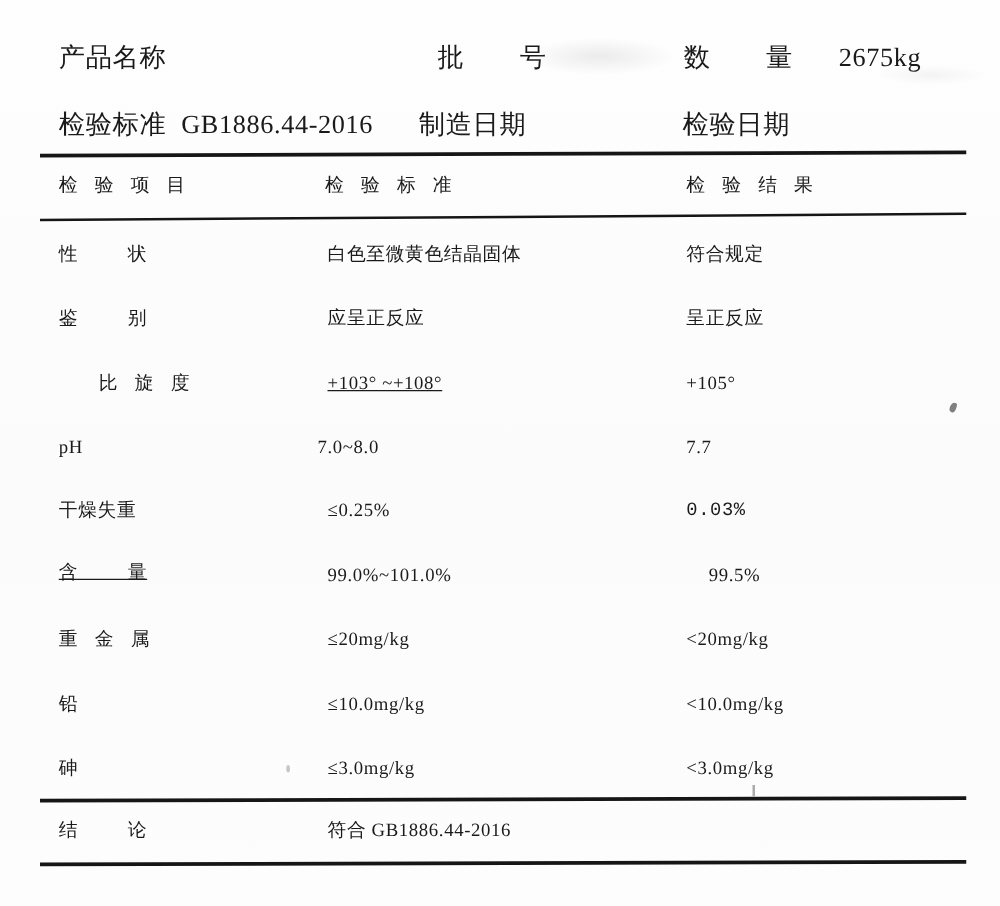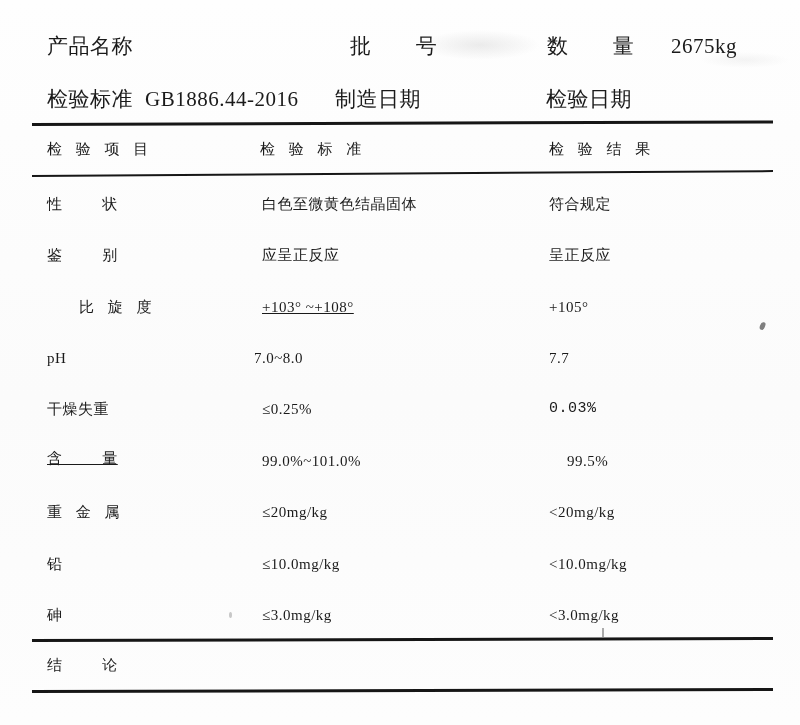--- a/index.html
+++ b/index.html
@@ -116,20 +116,21 @@
     <span class="cell" style="left:262px; top:555px;">≤10.0mg/kg</span>
     <span class="cell" style="left:549px; top:555px;">&lt;10.0mg/kg</span>
   </div>
   <div>
     <span class="cell sp" style="left:47px;  top:606px;">砷</span>
     <span class="cell" style="left:262px; top:606px;">≤3.0mg/kg</span>
     <span class="cell" style="left:549px; top:606px;">&lt;3.0mg/kg</span>
   </div>
 
   <span class="cell sp" style="left:47px;  top:656px;">结   论</span>
+  <span class="cell" style="left:262px; top:656px;">符合 GB1886.44-2016</span>
 
   <div class="smudge smudge-a"></div>
   <div class="smudge smudge-b"></div>
   <div class="smudge speck-a"></div>
   <div class="smudge speck-b"></div>
   <div class="smudge speck-c"></div>
 
 </div>
 
 </body></html>

